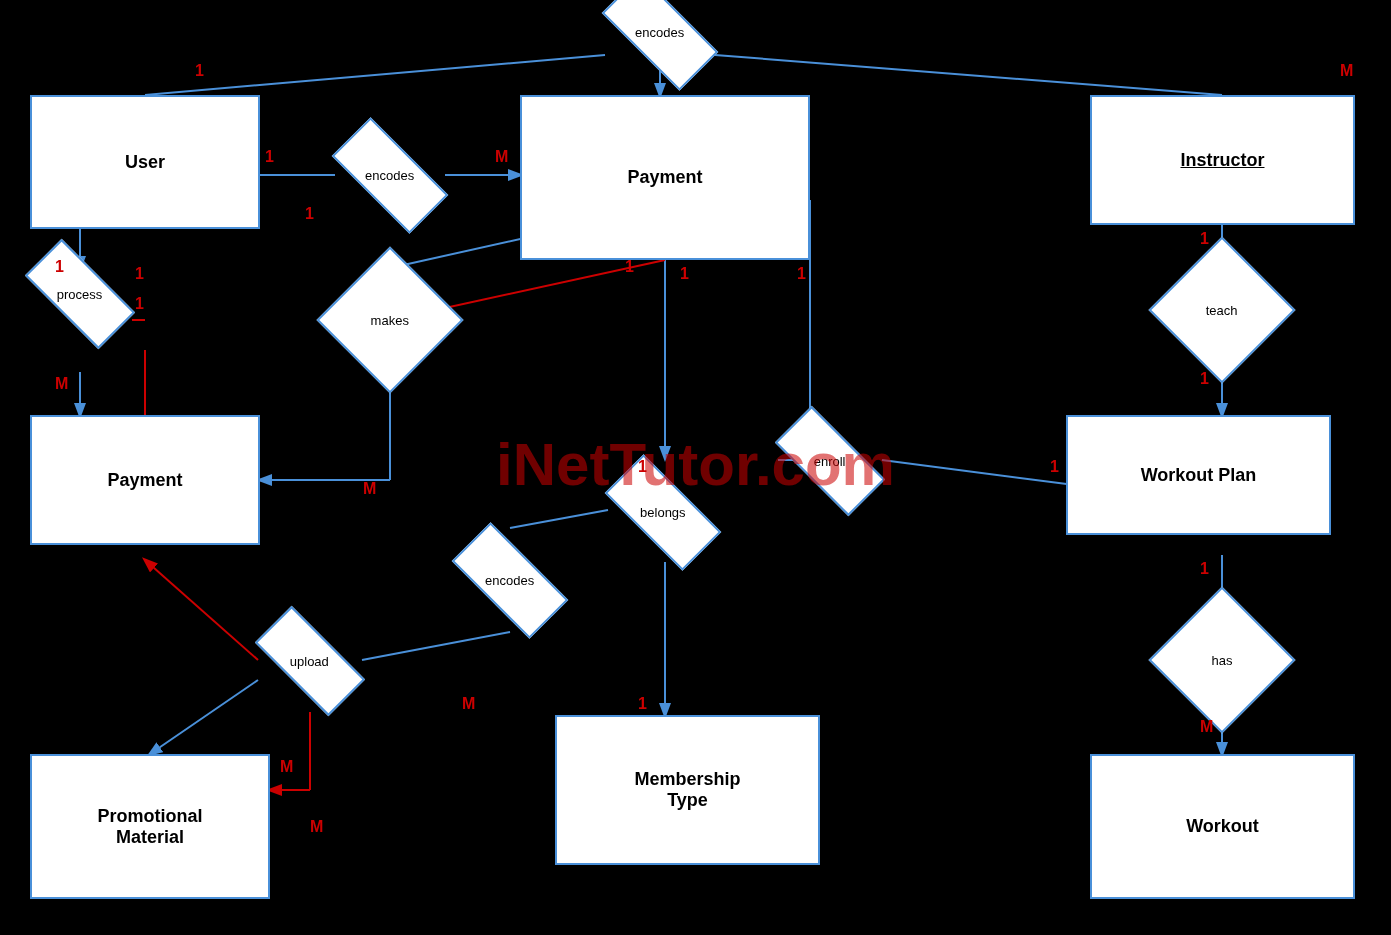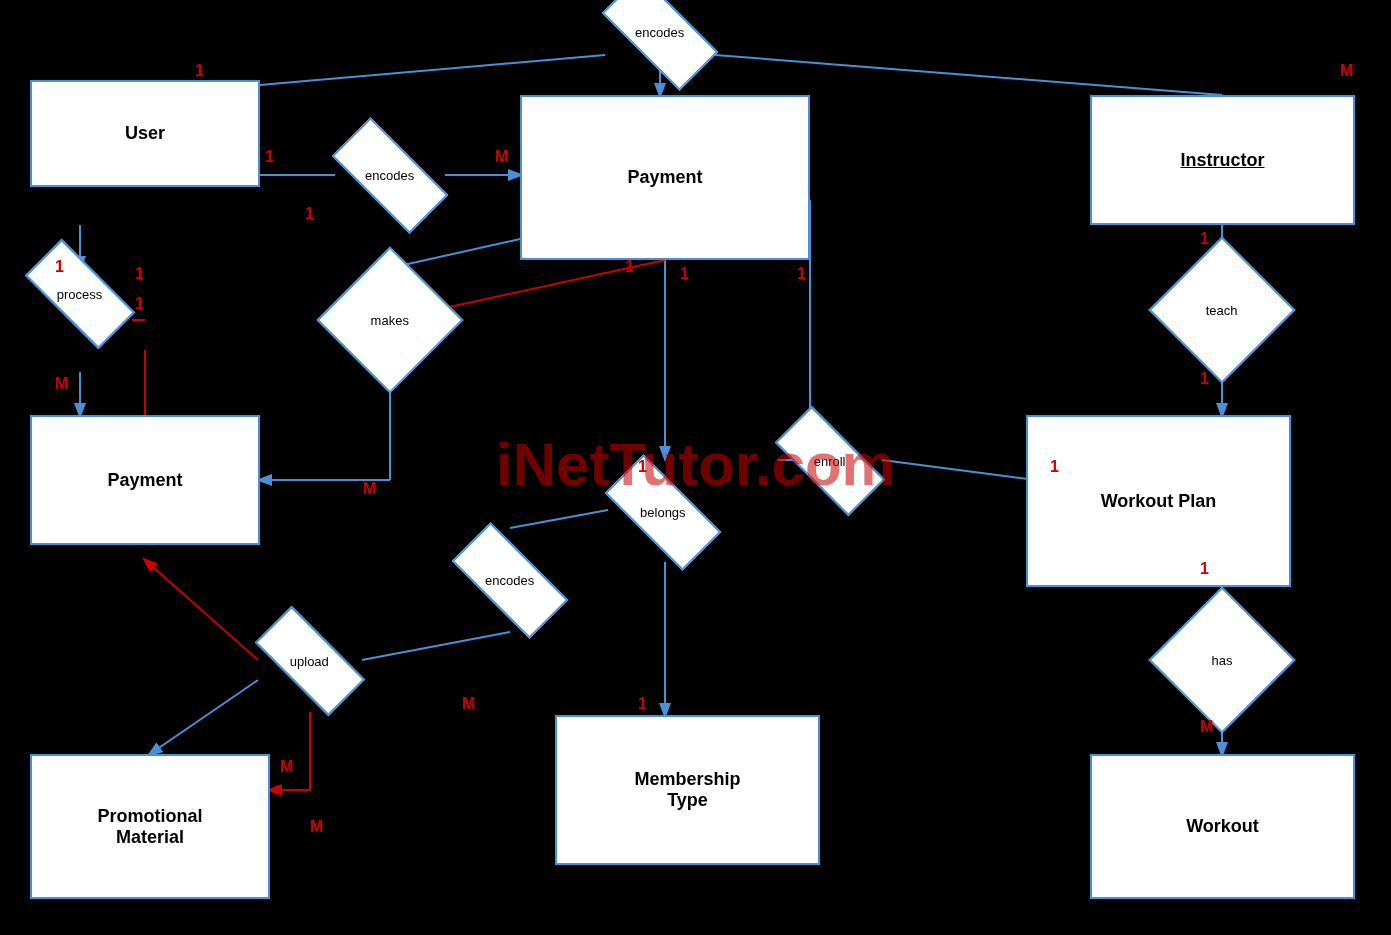--- a/index.html
+++ b/index.html
@@ -135,37 +135,37 @@
   <defs>
     <marker id="arrow-blue" markerWidth="8" markerHeight="8" refX="6" refY="3" orient="auto">
       <path d="M0,0 L0,6 L8,3 z" fill="#4a90d9"></path>
     </marker>
     <marker id="arrow-red" markerWidth="8" markerHeight="8" refX="6" refY="3" orient="auto">
       <path d="M0,0 L0,6 L8,3 z" fill="#cc0000"></path>
     </marker>
   </defs>
 </svg>
 
-<div class="entity" style="left:30px; top:80px; width:230px; height:107px;">
+<div class="entity" style="left:30px; top:95px; width:230px; height:134px;">
   <span>User</span>
 </div>
 
 <div class="entity" style="left:520px; top:95px; width:290px; height:165px;">
   <span>Payment</span>
 </div>
 
 <div class="entity" style="left:1090px; top:95px; width:265px; height:130px;text-decoration:underline;">
   <span>Instructor</span>
 </div>
 
 <div class="entity" style="left:30px; top:415px; width:230px; height:130px;text-align:center;">
   <span>Payment</span>
 </div>
 
-<div class="entity" style="left:1026px; top:415px; width:265px; height:172px;">
+<div class="entity" style="left:1066px; top:415px; width:265px; height:120px;">
   <span>Workout Plan</span>
 </div>
 
 <div class="entity" style="left:555px; top:715px; width:265px; height:150px;">
   <span style="white-space:pre-line;">Membership
 Type</span>
 </div>
 
 <div class="entity" style="left:30px; top:754px; width:240px; height:145px;">
   <span style="white-space:pre-line;">Promotional

